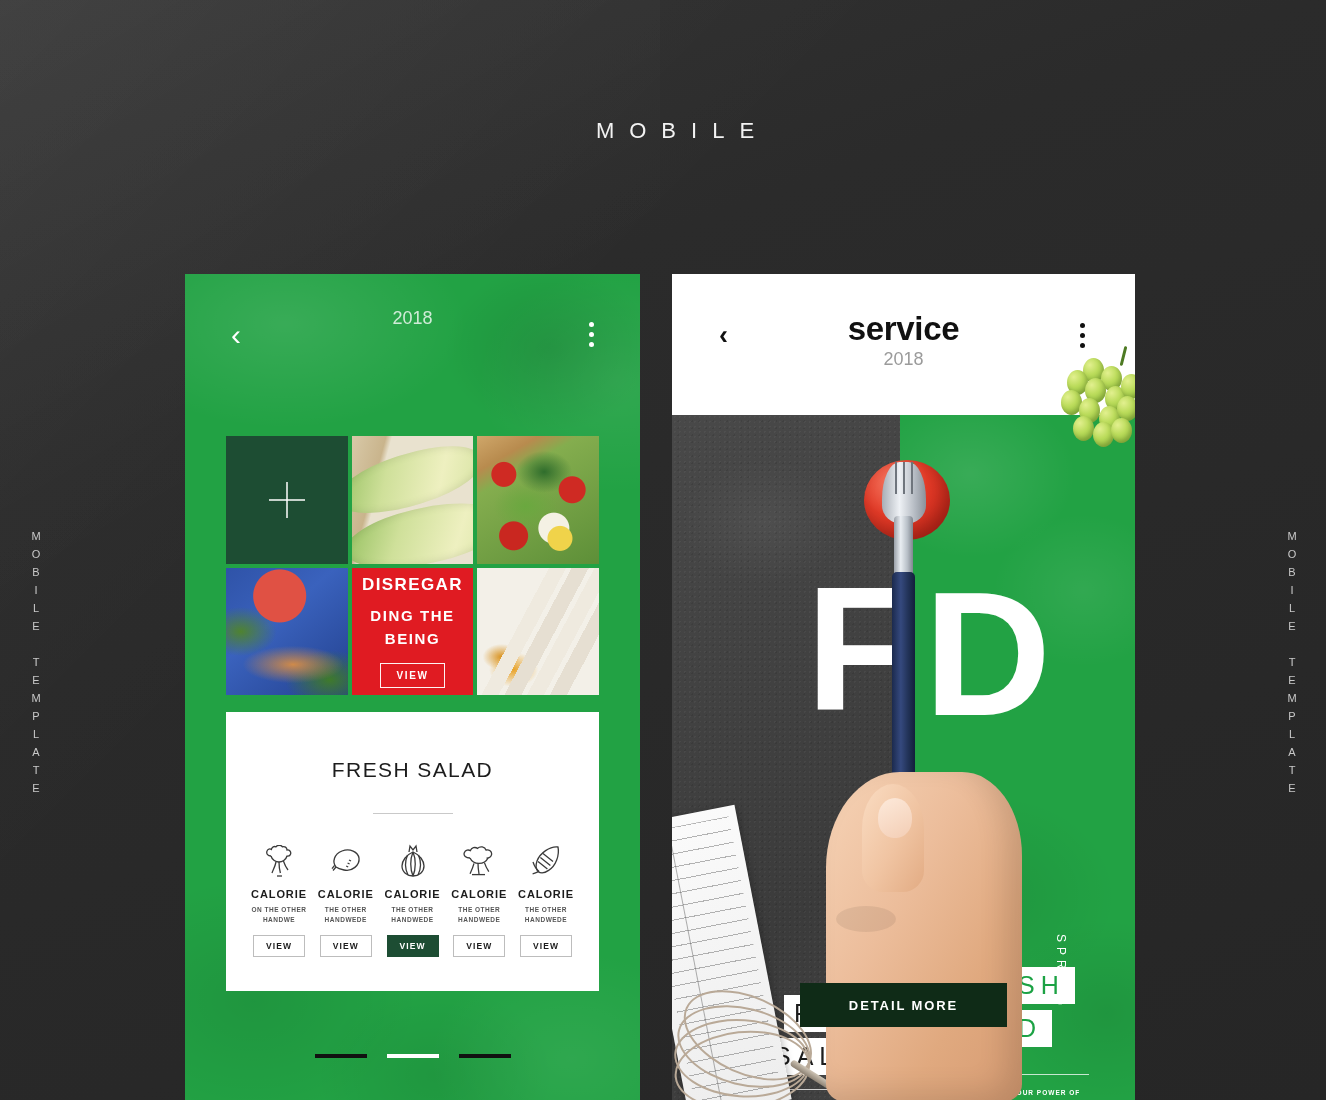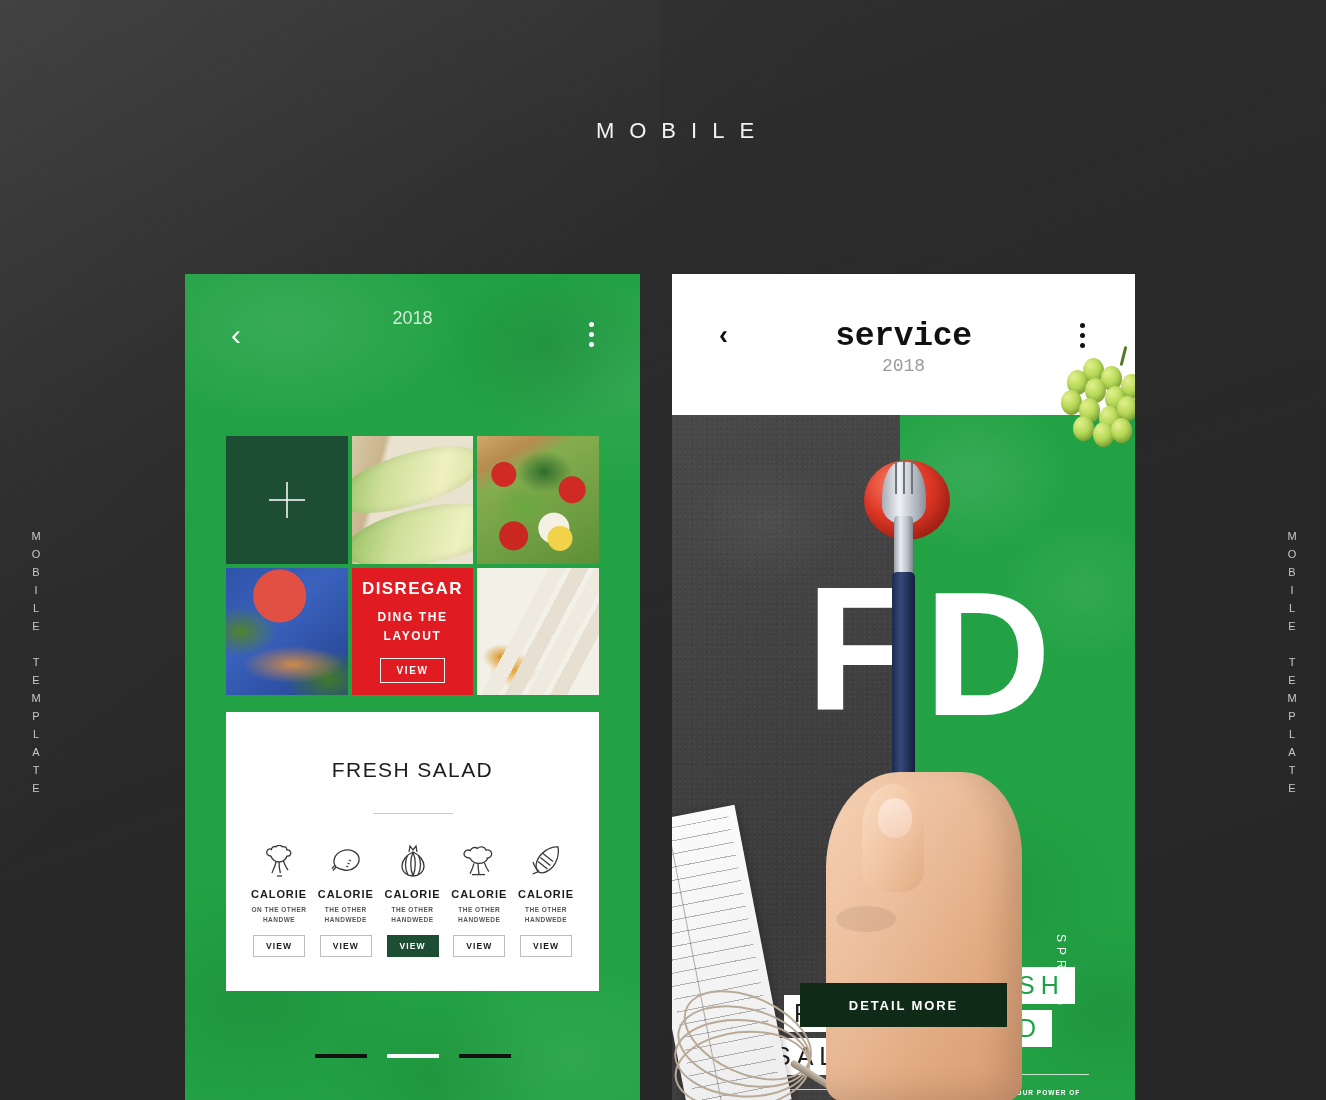--- a/index.html
+++ b/index.html
@@ -157,21 +157,21 @@
       radial-gradient(ellipse 26px 18px at 20% 70%, #d99320, rgba(0,0,0,0) 72%),
       #f3f0e8;
   }
 
   .cell-promo {
     background: #e01b22; color: #fff; text-align: center;
     display: flex; flex-direction: column; align-items: center; justify-content: center;
   }
   .cell-promo .p-title { font-size: 17px; font-weight: 700; letter-spacing: 1.4px; }
   .cell-promo .p-sub {
-    font-size: 12px; letter-spacing: 1.6px; font-weight: 700;
+    font-size: 15px; letter-spacing: 1.6px; font-weight: 700;
     margin-top: 9px; line-height: 1.55;
   }
   .cell-promo .p-btn {
     margin-top: 13px; border: 1px solid rgba(255,255,255,0.95);
     padding: 6px 16px; font-size: 10px; letter-spacing: 1.6px; font-weight: 700;
     cursor: pointer; background: transparent; color: #fff;
   }
 
   
   .card {
@@ -231,21 +231,21 @@
     background-image:
       radial-gradient(rgba(255,255,255,0.05) 1px, rgba(0,0,0,0) 1px),
       radial-gradient(rgba(0,0,0,0.10) 1px, rgba(0,0,0,0) 1px);
     background-size: 5px 5px, 7px 7px;
     background-position: 0 0, 3px 4px;
     opacity: 0.85;
   }
   #service-topbar {
     background: #fff; color: #111; height: 141px; z-index: 6;
   }
-  #service-topbar .titleblock { top: 44px; font-family: Liberation Mono, monospace; }
+  #service-topbar .titleblock { top: 36px; }
   #service-topbar .t-sub { color: #9b9b9b; }
   #service-topbar .back { top: 48px; left: 47px; font-weight: 700; font-size: 27px;}
   #service-topbar .kebab { top: 49px; right: 50px; }
 
   .green-panel {
     position: absolute; left: 228px; top: 98px; right: 0; bottom: 0;
     background:
       radial-gradient(ellipse 150px 120px at 30% 14%, rgba(255,255,255,0.10), rgba(255,255,255,0) 70%),
       radial-gradient(ellipse 130px 110px at 78% 30%, rgba(255,255,255,0.07), rgba(255,255,255,0) 70%),
       radial-gradient(ellipse 170px 140px at 40% 72%, rgba(0,0,0,0.07), rgba(0,0,0,0) 72%),
@@ -427,21 +427,21 @@
     <div class="cell cell-plus">
       <div class="plus"></div>
     </div>
     <div class="cell ph-avocado"></div>
     <div class="cell ph-salad"></div>
     <div class="cell ph-salmon"></div>
     <div class="cell cell-promo">
       <div class="p-title">DISREGAR</div>
       <div class="p-sub">
         <span>DING THE</span><br>
-        <span>LAYOUT</span>
+        <span>BEING</span>
       </div>
       <button class="p-btn">VIEW</button>
     </div>
     <div class="cell ph-tofu"></div>
   </div>
 
   <div class="card">
     <h2>FRESH SALAD</h2>
     <div class="rule"></div>
 

